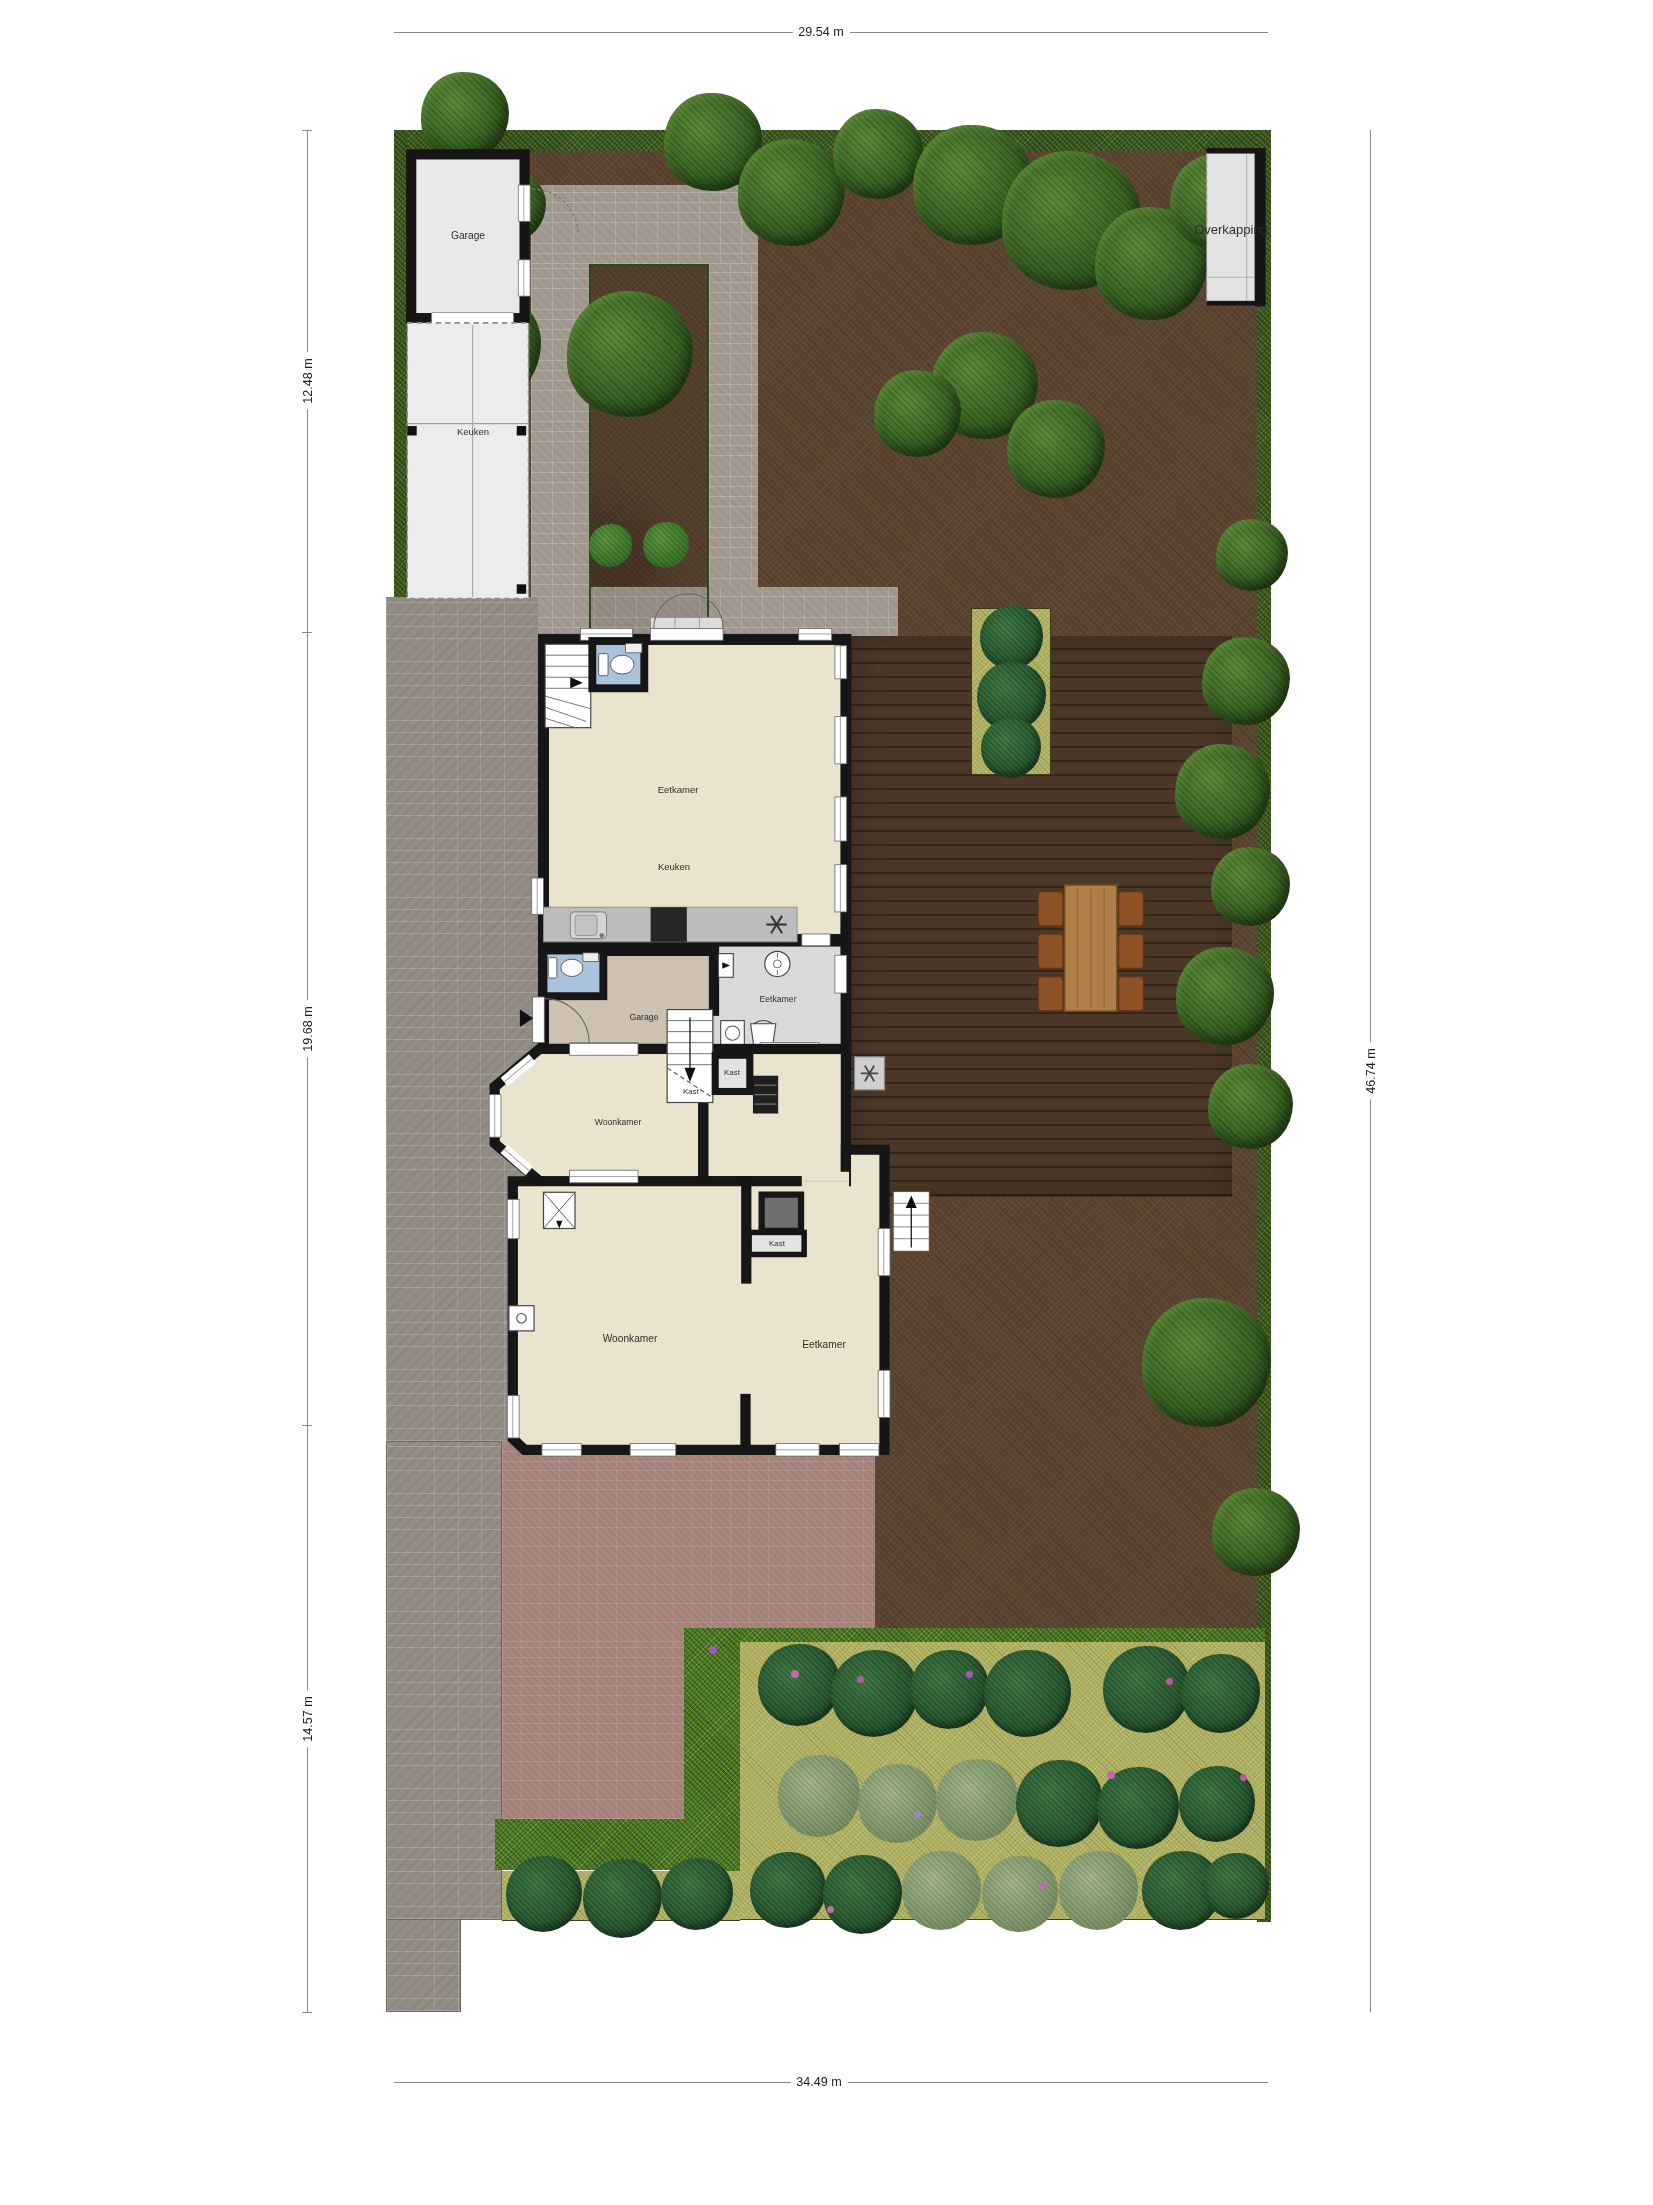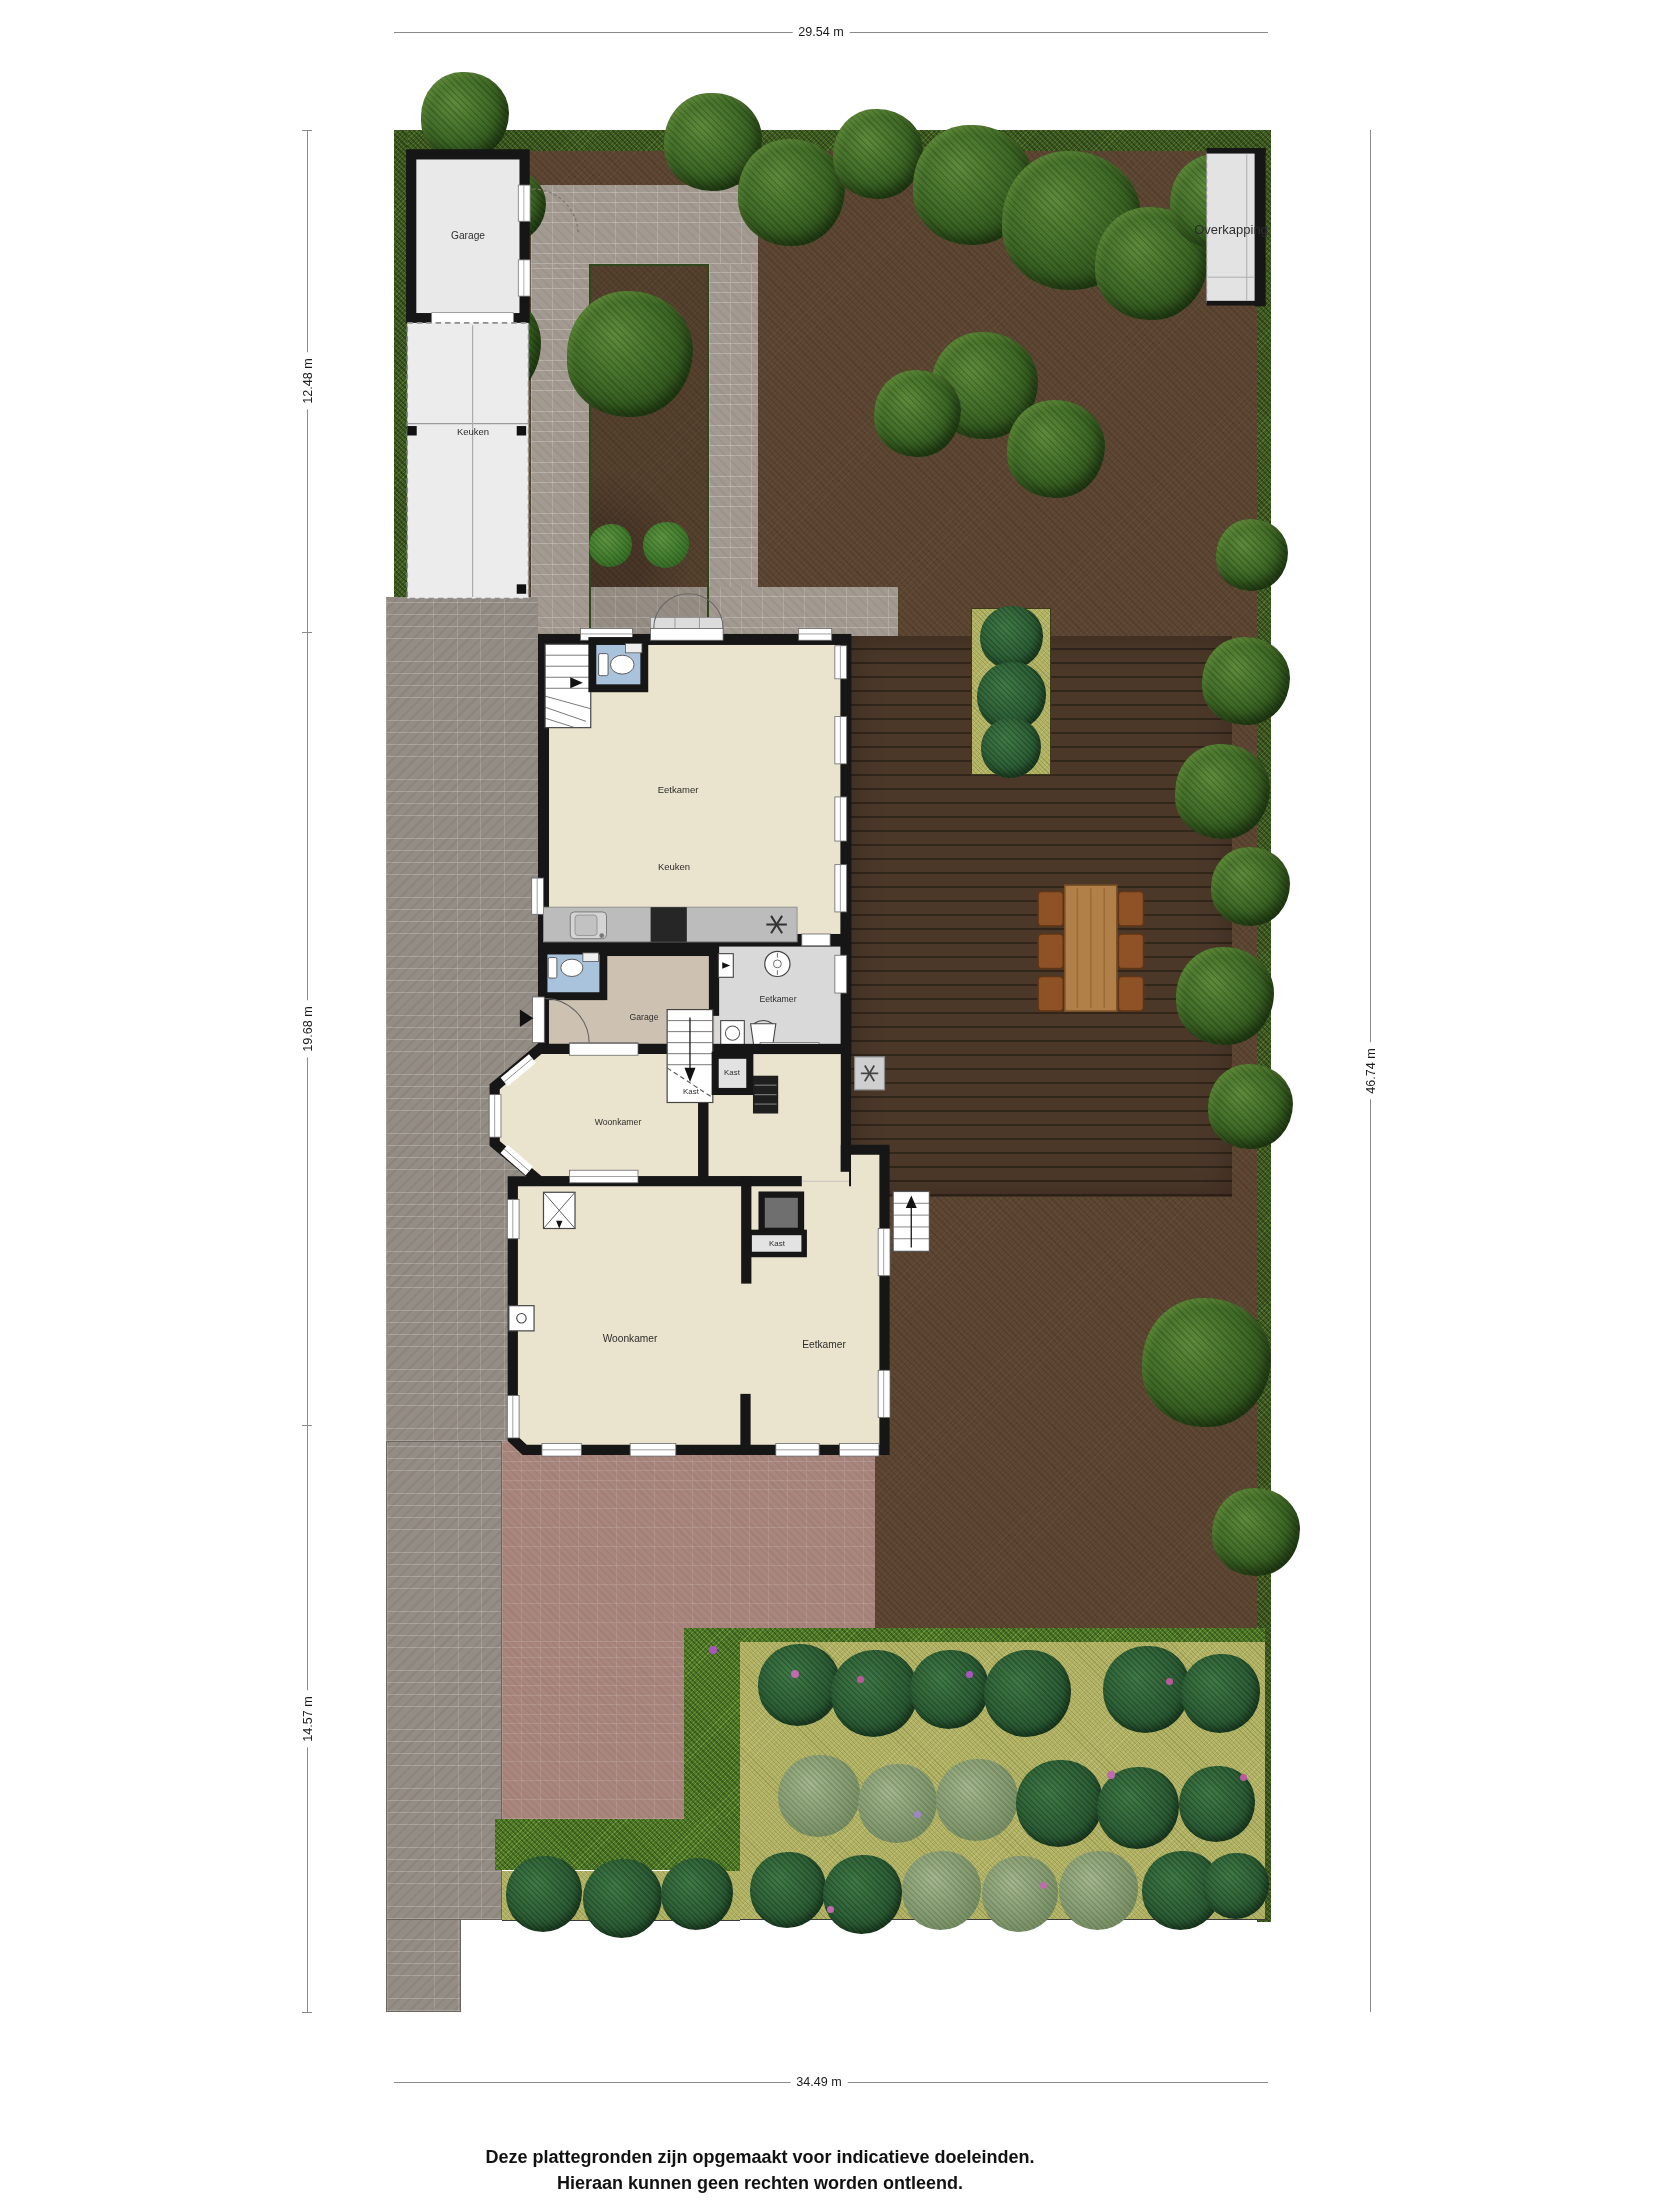--- a/index.html
+++ b/index.html
@@ -458,19 +458,15 @@
   <div class="dim-line" style="left:302px;top:632px;width:10.2px;height:0.8px;"></div>
   <div class="dim-line" style="left:302px;top:1425px;width:10.2px;height:0.8px;"></div>
   <div class="dim-line" style="left:302px;top:2012px;width:10.2px;height:0.8px;"></div>
   <div class="lbl rot dim-lbl" style="left:308px;top:381px;">12.48 m</div>
   <div class="lbl rot dim-lbl" style="left:308px;top:1029px;">19.68 m</div>
   <div class="lbl rot dim-lbl" style="left:308px;top:1719px;">14.57 m</div>
 
   <div class="dim-line" style="left:1370px;top:130px;width:0.8px;height:1882px;"></div>
   <div class="lbl rot dim-lbl" style="left:1371px;top:1071px;">46.74 m</div>
 
-  <div class="disclaimer" style="left:760px;top:2144px;">
-    <div>Deze plattegronden zijn opgemaakt voor indicatieve doeleinden.</div>
-    <div>Hieraan kunnen geen rechten worden ontleend.</div>
-  </div>
 
 </div>
 
 
 </body></html>

